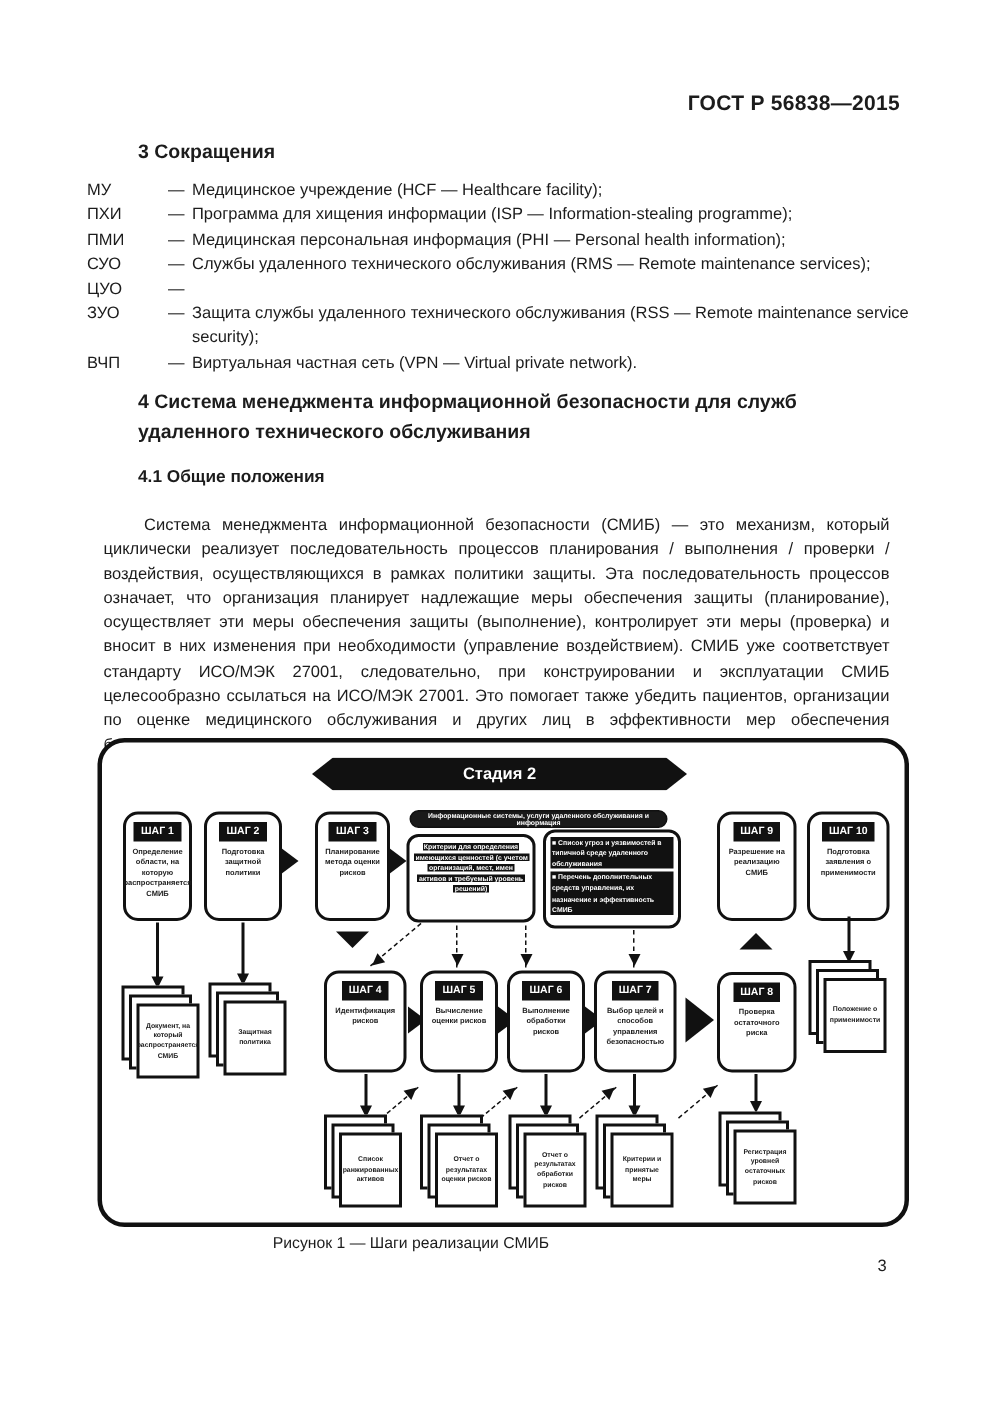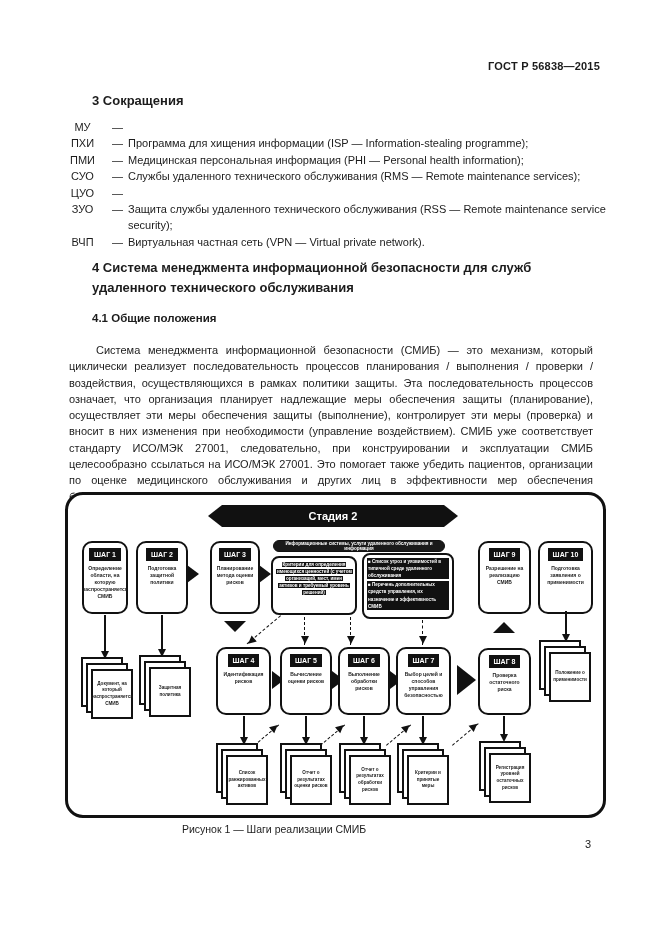--- a/index.html
+++ b/index.html
@@ -1,25 +1,25 @@
 <!DOCTYPE html>
 <html><head>
 <meta charset="utf-8">
 <style>
   html,body{margin:0;padding:0;}
   body{
     width:661px;height:935px;position:relative;background:#ffffff;
     font-family:"Liberation Sans","DejaVu Sans",sans-serif;color:#1c1c1c;
     overflow:hidden;
   }
-  .hdr{position:absolute;top:60px;right:61px;font-size:11px;font-weight:bold;letter-spacing:.2px;}
+  .hdr{position:absolute;top:60px;right:61px;font-size:14px;font-weight:bold;letter-spacing:.2px;}
   .h3{position:absolute;left:92px;top:93px;font-size:13px;font-weight:bold;text-align:right;}
   .abbr{position:absolute;left:58px;top:119px;width:548px;font-size:11px;line-height:16.4px;}
   .abbr-row{display:flex;}
-  .abbr-term{width:49px;text-align:center;flex:none;}
+  .abbr-term{width:49px;text-align:left;flex:none;}
   .abbr-dash{flex:none;padding:0 5px;}
   .abbr-def{flex:1;}
   .h4{position:absolute;left:92px;top:258px;width:470px;font-size:13px;font-weight:bold;line-height:1.55;}
   .h41{position:absolute;left:92px;top:312px;font-size:11.5px;font-weight:bold;}
   .paras{position:absolute;left:58px;top:331px;width:546px;font-size:11px;line-height:16.3px;text-align:justify;}
   .paras p{margin:11px;text-indent:27px;}
   
   .fig{position:absolute;left:65px;top:492px;width:535px;height:320px;
        border:3px solid #111;border-radius:18px;background:#fff;}
   .stage{position:absolute;top:10px;height:22px;background:#111;color:#fff;font-weight:bold;
@@ -61,20 +61,21 @@
 <body>
 
 <div class="hdr">ГОСТ Р 56838—2015</div>
 
 <div class="h3">3 Сокращения</div>
 
 <div class="abbr">
   <div class="abbr-row">
     <span class="abbr-term">МУ</span>
       <span class="abbr-dash">—</span>
+      <span class="abbr-def">Медицинское учреждение (HCF — Healthcare facility);</span>
   </div>
   <div class="abbr-row">
     <span class="abbr-term">ПХИ</span>
       <span class="abbr-dash">—</span>
       <span class="abbr-def">Программа для хищения информации (ISP — Information-stealing programme);</span>
   </div>
   <div class="abbr-row">
     <span class="abbr-term">ПМИ</span>
       <span class="abbr-dash">—</span>
       <span class="abbr-def">Медицинская персональная информация (PHI — Personal health information);</span>

